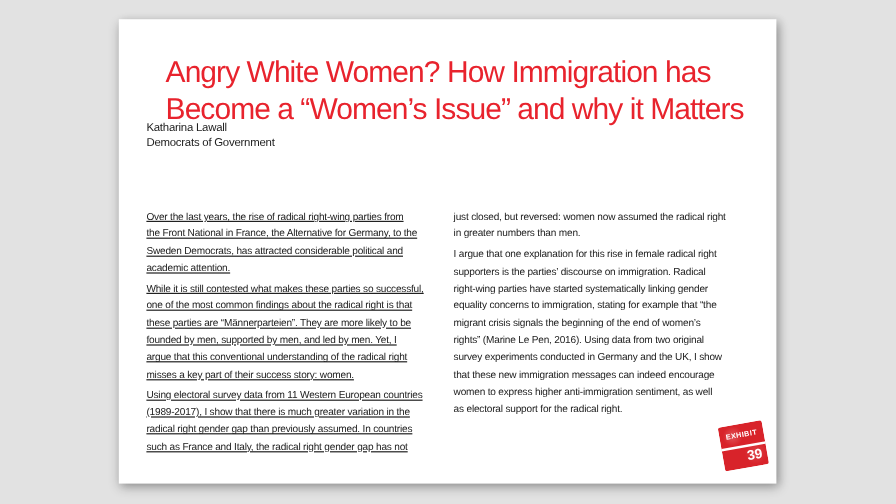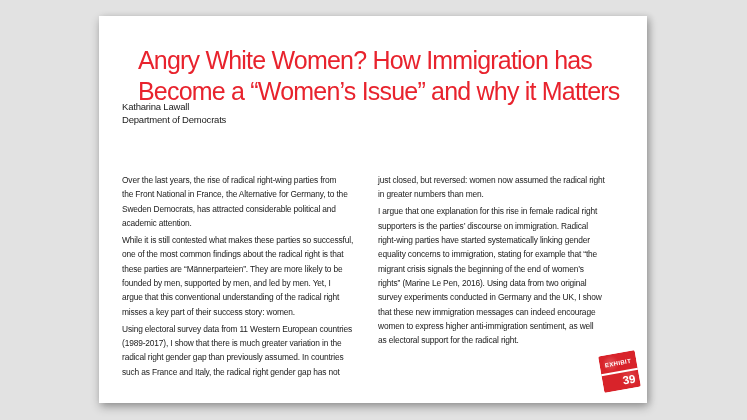--- a/index.html
+++ b/index.html
@@ -38,21 +38,21 @@
   }
   .author-name{font-weight:400;}
   .col{
     position:absolute;
     top:157px;
     color:#212121;
     font-size:8.4px;
     line-height:14.33px;
     letter-spacing:-0.15px;
   }
-  .col-left{left:23px;width:254px;}
+  .col-left{left:23px;width:254px;text-decoration:underline;}
   .col-right{left:279px;width:258px;}
   .col p{
     margin:0 0 2.7px 0;
     white-space:pre;
   }
   .stamp{
     position:absolute;
     left:502px;top:337px;
     width:37px;height:37px;
     background:#d8232a;
@@ -89,21 +89,21 @@
 <body>
 
 <div>
   <div class="page">
 
     <h1 class="title">Angry White Women? How Immigration has
 Become a “Women’s Issue” and why it Matters</h1>
 
     <div class="author-block">
       <div class="author-name">Katharina Lawall</div>
-      <div class="author-affiliation">Department of Democrats</div>
+      <div class="author-affiliation">Democrats of Government</div>
     </div>
 
     <div class="col col-left">
       <p>Over the last years, the rise of radical right-wing parties from
 the Front National in France, the Alternative for Germany, to the
 Sweden Democrats, has attracted considerable political and
 academic attention.</p>
       <p>While it is still contested what makes these parties so successful,
 one of the most common findings about the radical right is that
 these parties are “Männerparteien”. They are more likely to be

